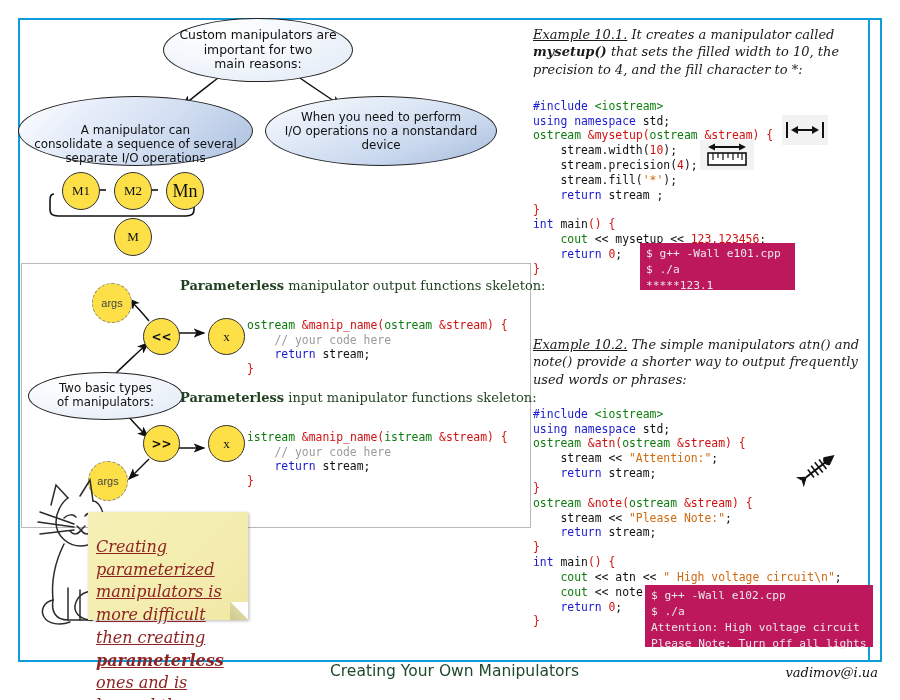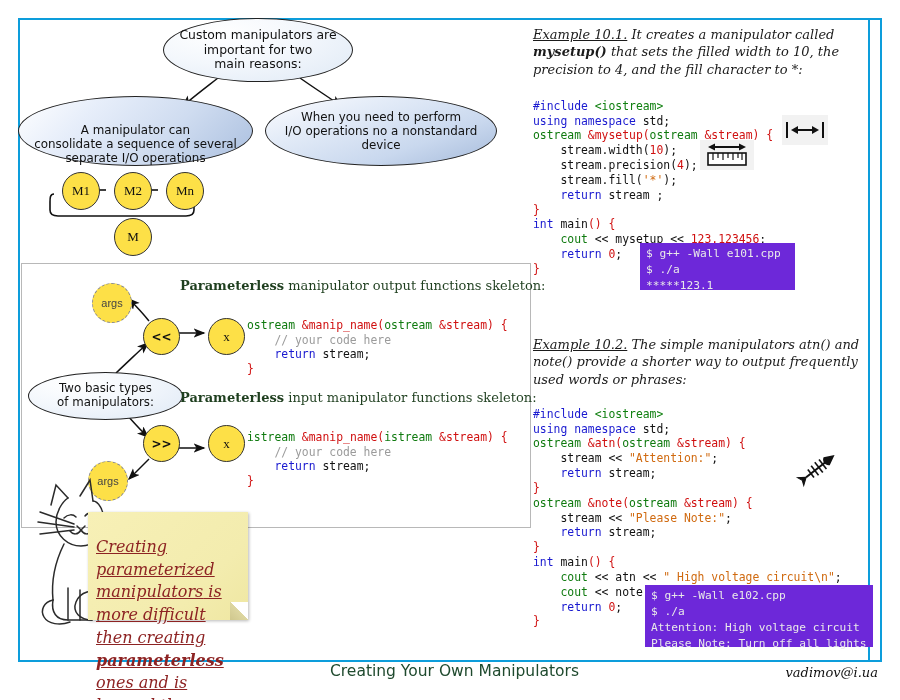--- a/index.html
+++ b/index.html
@@ -92,21 +92,21 @@
   .num{color:#d01010;}
   .str{color:#d06a10;}
   .pn{color:#d01010;}
   .cm{color:#9b9b9b;}
   .rt{color:#1a1ad0;}
   .id{color:#111;}
 
   
   .term{
     position:absolute;
-    background:#6d28d9;
+    background:#be185d;
     color:#e9e9e9;
     font-family:"DejaVu Sans Mono", monospace;
     font-size:11.2px;
     line-height:1.42;
     white-space:pre;
     padding:3px 6px 4px 6px;
     box-sizing:border-box;
   }
 
   
@@ -191,21 +191,21 @@
     <path d="M6,26 C2,26 2,30 2,34 L2,42 C2,47 6,48 10,48
              L64,48 C70,48 70,48 76,48
              L138,48 C142,48 146,47 146,42 L146,34 C146,30 146,26 142,26" stroke="#111" stroke-width="1.6" fill="none"></path>
   </svg>
   <div class="circ" style="left:62px;top:172px;width:36px;height:36px;font-size:13px;">
     <span>M1</span>
   </div>
   <div class="circ" style="left:114px;top:172px;width:36px;height:36px;font-size:13px;">
     <span>M2</span>
   </div>
-  <div class="circ" style="left:166px;top:172px;width:36px;height:36px;font-size:13px;">
+  <div class="circ" style="left:166px;top:172px;width:36px;height:36px;font-size:18px;">
     <span>Mn</span>
   </div>
   <div class="circ" style="left:114px;top:218px;width:36px;height:36px;font-size:13px;">
     <span>M</span>
   </div>
 
   <div class="panel-box" style="left:21px;top:263px;width:510px;height:265px;"></div>
 
   <svg style="position:absolute;left:21px;top:263px;width:510px;height:265px;pointer-events:none;">
     <defs>

